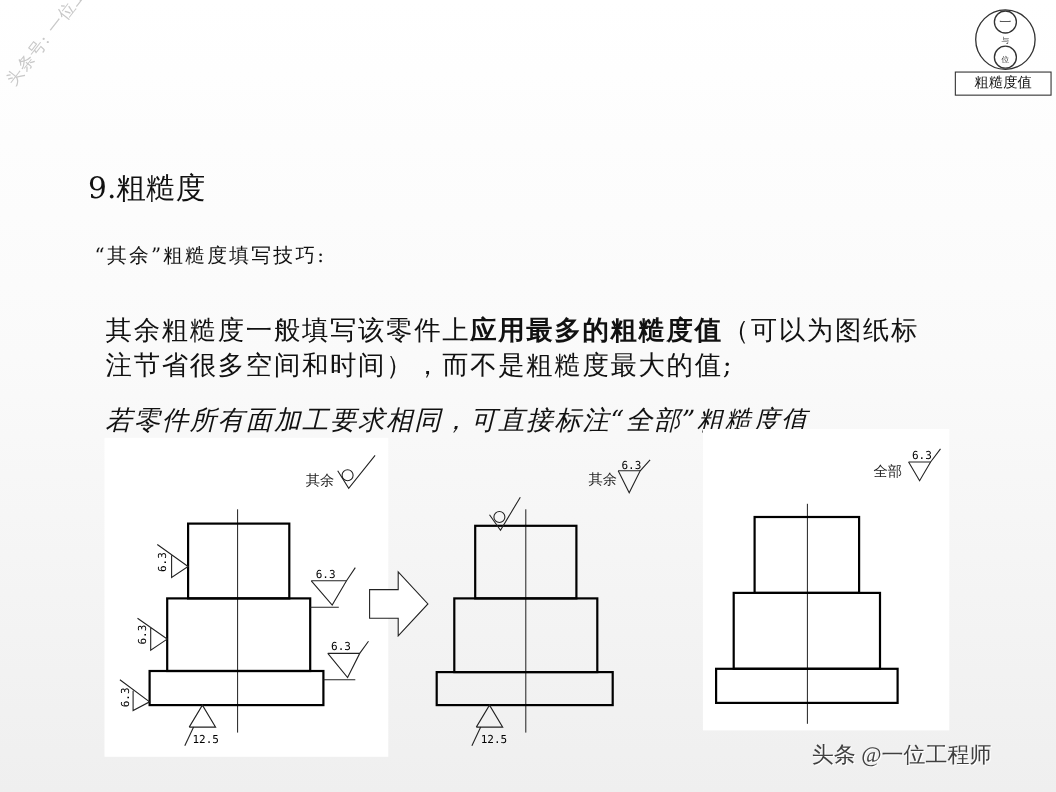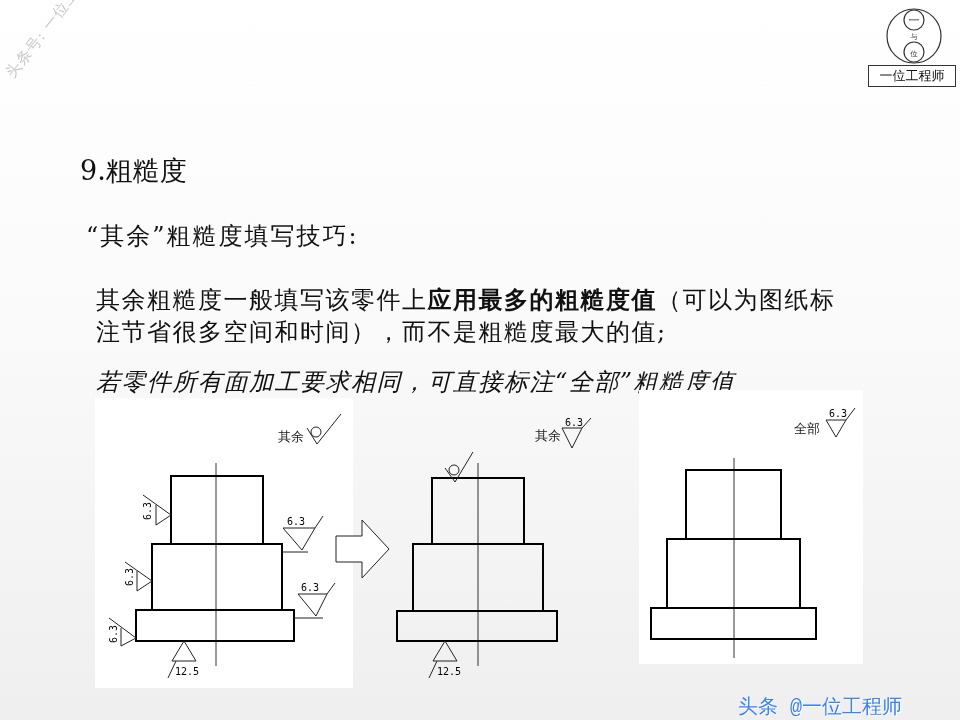--- a/index.html
+++ b/index.html
@@ -14,46 +14,46 @@
     transform-origin: left top; font-size:15px; color:#c8c8c8;
     font-family: "DejaVu Serif", serif; white-space:nowrap; letter-spacing:1px;
   }
   .logo { position:absolute; left:864px; top:6px; width:92px; height:82px; }
   .logo-label {
     position:absolute; left:868px; top:65px; width:86px; height:20px;
     border:1px solid #333; background:#fff; font-size:13px; text-align:center;
     line-height:20px; font-family:"DejaVu Serif", serif;
   }
   .title { position:absolute; left:80px; top:153px; font-size:27px; }
-  .subtitle { position:absolute; left:86px; top:220px; font-size:24px; letter-spacing:2px; }
+  .subtitle { position:absolute; left:86px; top:220px; font-size:18px; letter-spacing:2px; }
   .para { position:absolute; left:96px; font-size:24px; letter-spacing:1.5px; line-height:32px;margin-top:16px; }
   .para b { font-family:"DejaVu Sans", sans-serif; font-weight:bold; }
   .p1 { top:268px; width:740px; }
   .p2 { top:350px;font-style:italic; }
   .panel { position:absolute; background:#fff; }
   .footer {
-    position:absolute; left:738px; top:673px; font-size:20px; color:#3b82f6;
-    font-family:Liberation Mono, monospace; text-shadow: 1px 1px 0 #fff; margin-top: 20px;
+    position:absolute; left:738px; top:673px; font-size:20px; color:#404040;
+    font-family:Liberation Serif, serif; text-shadow: 1px 1px 0 #fff;
   }
   svg text { font-family:"DejaVu Sans Mono", monospace; }
 </style>
 </head>
 <body>
 
 <div class="watermark">头条号: 一位工程师</div>
 
 <svg class="logo" viewBox="0 0 92 82">
   <circle cx="50" cy="30" r="27" fill="#fff" stroke="#333" stroke-width="1.2"></circle>
   <circle cx="50" cy="14" r="10" fill="#fff" stroke="#333" stroke-width="1.2"></circle>
   <circle cx="50" cy="46" r="10" fill="#fff" stroke="#333" stroke-width="1.2"></circle>
   <text x="50" y="18" font-size="11" text-anchor="middle" fill="#222">一</text>
   <text x="50" y="33" font-size="7" text-anchor="middle" fill="#444">与</text>
   <text x="50" y="50" font-size="7" text-anchor="middle" fill="#222">位</text>
 </svg>
-<div class="logo-label">一位工程师</div>
+<div class="logo-label">粗糙度值</div>
 
 <div class="title">9.粗糙度</div>
 <div class="subtitle">“其余”粗糙度填写技巧:</div>
 <div class="para p1"><span>其余粗糙度一般填写该零件上</span><b>应用最多的粗糙度值</b><span>（可以为图纸标注节省很多空间和时间），而不是粗糙度最大的值;</span></div>
 <div class="para p2">若零件所有面加工要求相同，可直接标注“全部”粗糙度值</div>
 
 <div class="panel" style="left:95px;top:398px;width:258px;height:290px;">
   <svg width="258" height="290" viewBox="0 0 258 290">
     <g fill="none" stroke="#000" stroke-width="2">
       <rect x="76" y="78" width="92" height="68"></rect>

